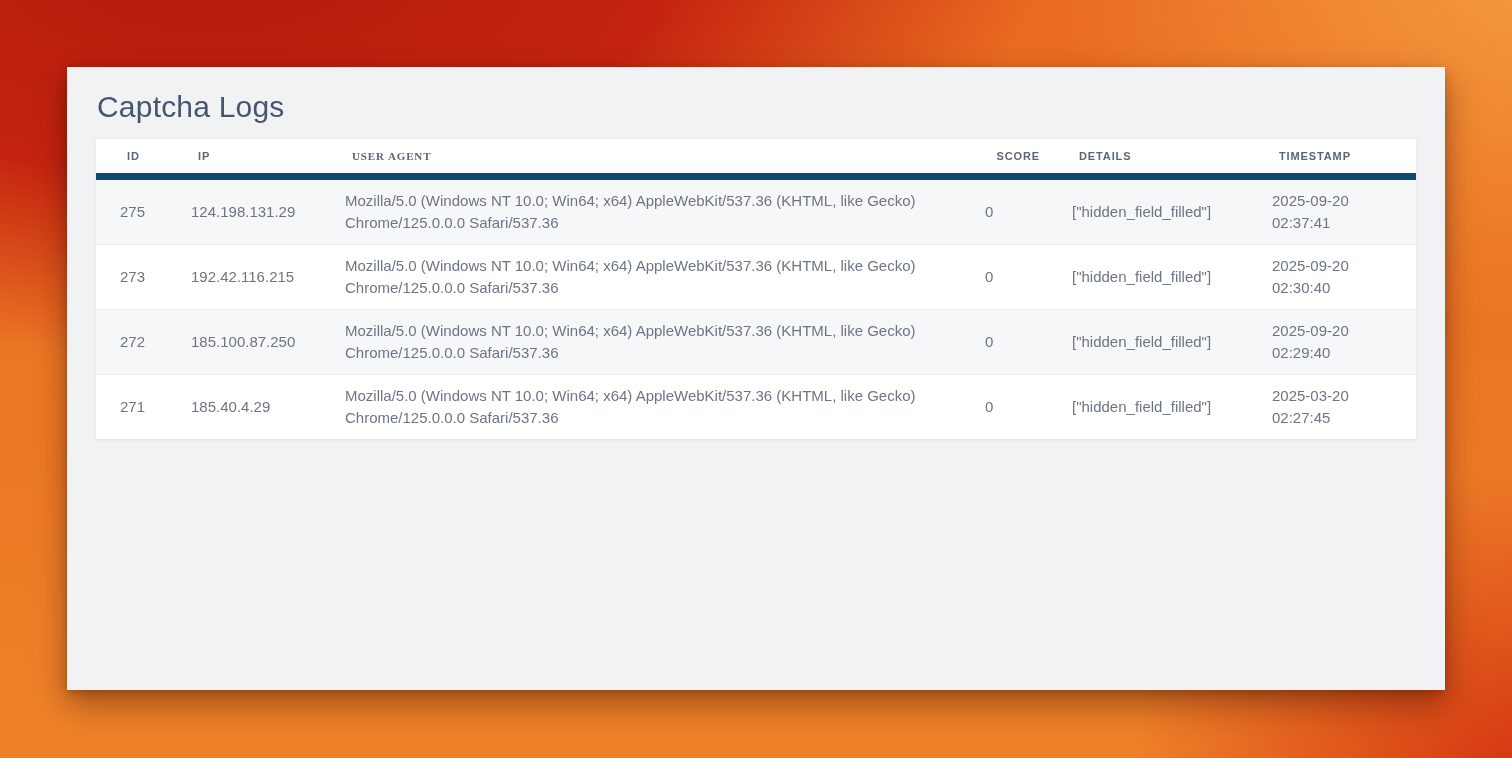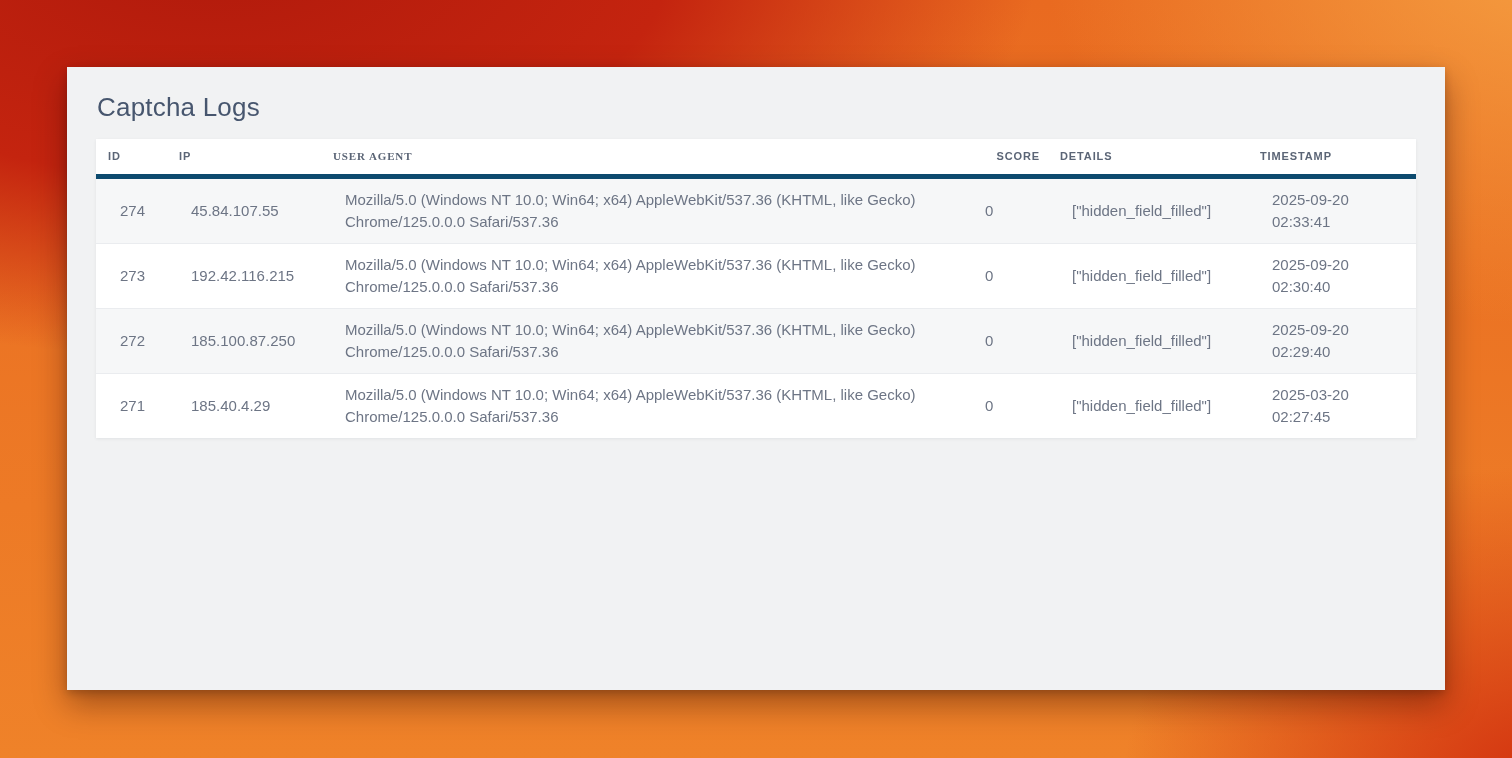--- a/index.html
+++ b/index.html
@@ -16,21 +16,21 @@
   .card {
     position: absolute;
     left: 67px; top: 67px;
     width: 1378px; height: 623px;
     background: var(--card-bg, #f1f2f3);
     box-shadow: 0 14px 30px rgba(45, 8, 0, 0.40), 0 3px 8px rgba(0,0,0,0.18);
     padding: 14px 29px 0 29px;
     overflow: hidden;
   }
   .page-title {
-    font-size: 26px;
+    font-size: 30px;
     font-weight: 500;
     letter-spacing: 0.2px;
     color: var(--title-color, #47566e);
     line-height: 36px;
     margin: 8px 0 14px 1px;
   }
   .table-wrap {
     background: var(--table-bg, #ffffff);
     box-shadow: 0 1px 3px rgba(40,50,70,0.08);
     width: 1320px;
@@ -46,22 +46,22 @@
   th:nth-child(4) { width: 87px; text-align: right; }
   th:nth-child(5) { width: 200px; }
   th:nth-child(6) { width: 168px; }
   th {
     text-align: left;
     font-size: 11px;
     font-weight: bold;
     letter-spacing: 0.08em;
     color: var(--header-color, #5b6576);
     height: 37px;
-    padding: 0 8px 0 12px;
-    border-bottom: 5px solid #0c4a6e;
+    padding: 0 8px 0 31px;
+    border-bottom: 7px solid #0c4a6e;
     vertical-align: middle;
   }
   td {
     font-size: 15px;
     color: var(--cell-color, #6d7585);
     line-height: 22px;
     height: 64px;
     padding: 10px 8px 10px 24px;
     vertical-align: middle;
     border-top: 1px solid #eaecef;
@@ -82,26 +82,26 @@
             <th class="col-id">ID</th>
             <th class="col-ip">IP</th>
             <th class="col-user_agent">USER AGENT</th>
             <th class="col-score">SCORE</th>
             <th class="col-details">DETAILS</th>
             <th class="col-timestamp">TIMESTAMP</th>
           </tr>
       </thead>
       <tbody>
           <tr>
-            <td class="col-id">274</td>
-            <td class="col-ip">45.84.107.55</td>
+            <td class="col-id">275</td>
+            <td class="col-ip">124.198.131.29</td>
             <td class="col-user_agent">Mozilla/5.0 (Windows NT 10.0; Win64; x64) AppleWebKit/537.36 (KHTML, like Gecko) Chrome/125.0.0.0 Safari/537.36</td>
             <td class="col-score">0</td>
             <td class="col-details">["hidden_field_filled"]</td>
-            <td class="col-timestamp">2025-09-20 02:33:41</td>
+            <td class="col-timestamp">2025-09-20 02:37:41</td>
           </tr>
           <tr>
             <td class="col-id">273</td>
             <td class="col-ip">192.42.116.215</td>
             <td class="col-user_agent">Mozilla/5.0 (Windows NT 10.0; Win64; x64) AppleWebKit/537.36 (KHTML, like Gecko) Chrome/125.0.0.0 Safari/537.36</td>
             <td class="col-score">0</td>
             <td class="col-details">["hidden_field_filled"]</td>
             <td class="col-timestamp">2025-09-20 02:30:40</td>
           </tr>
           <tr>

